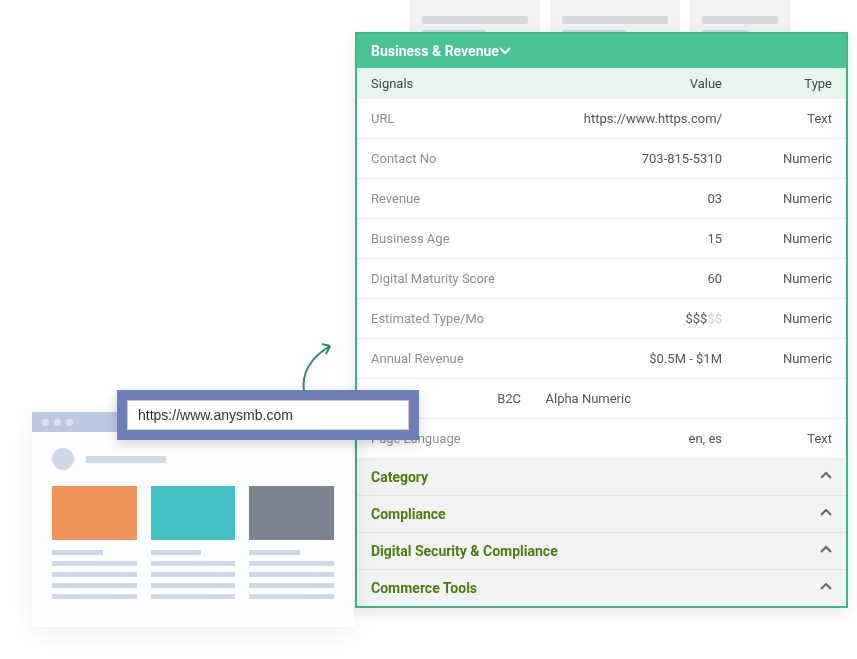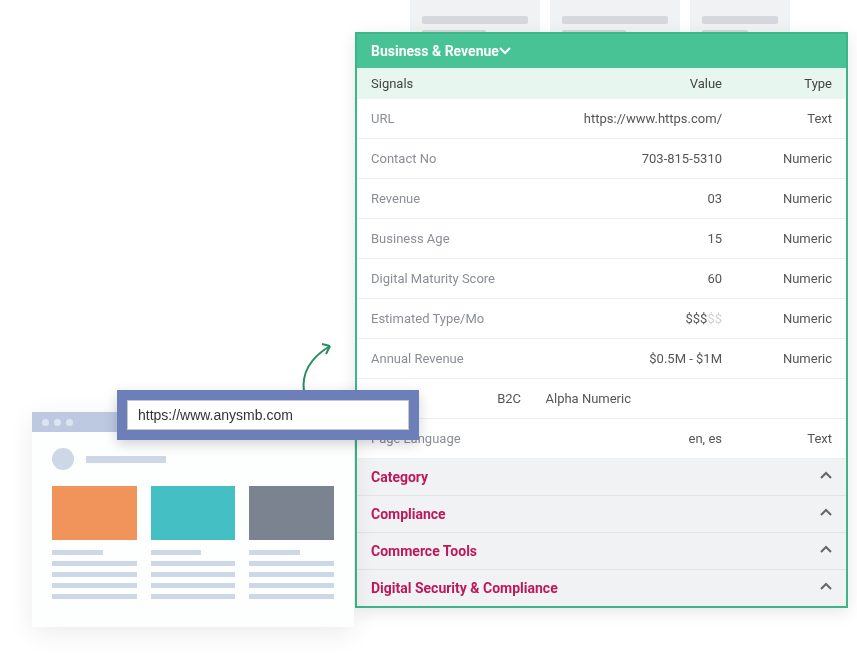--- a/index.html
+++ b/index.html
@@ -84,21 +84,21 @@
     .panel-row .col-value { color: #555; }
     .panel-row .col-type { color: #555; }
 
     .dollar-off { color: #cfd3d7; }
 
     .section-row {
       background: #f1f2f3;
       padding: 10px 14px;
       font-size: 14px;
       font-weight: bold;
-      color: #be185d;
+      color: #4d7c0f;
       display: flex;
       justify-content: space-between;
       align-items: center;
       border-bottom: 1px solid #e2e4e6;
     }
     .section-row:last-child { border-bottom: none; }
 
     
     .browser {
       position: absolute;
@@ -305,27 +305,27 @@
           <path d="M1 8 L6 3 L11 8" stroke="#666" stroke-width="2" fill="none"></path>
         </svg></span>
   </div>
   <div class="section-row">
     <span>Compliance</span>
     <span><svg class="chevron" viewBox="0 0 12 12">
           <path d="M1 8 L6 3 L11 8" stroke="#666" stroke-width="2" fill="none"></path>
         </svg></span>
   </div>
   <div class="section-row">
-    <span>Commerce Tools</span>
+    <span>Digital Security &amp; Compliance</span>
     <span><svg class="chevron" viewBox="0 0 12 12">
           <path d="M1 8 L6 3 L11 8" stroke="#666" stroke-width="2" fill="none"></path>
         </svg></span>
   </div>
   <div class="section-row">
-    <span>Digital Security &amp; Compliance</span>
+    <span>Commerce Tools</span>
     <span><svg class="chevron" viewBox="0 0 12 12">
           <path d="M1 8 L6 3 L11 8" stroke="#666" stroke-width="2" fill="none"></path>
         </svg></span>
   </div>
 </div>
 
 <div class="arrow">
   <svg viewBox="0 0 50 56" width="50" height="56">
     <path d="M12 54 Q 8 26 38 8" stroke="#2a8b63" stroke-width="2" fill="none"></path>
     <path d="M38 8 L30 6 M38 8 L34 16" stroke="#2a8b63" stroke-width="2" fill="none"></path>

